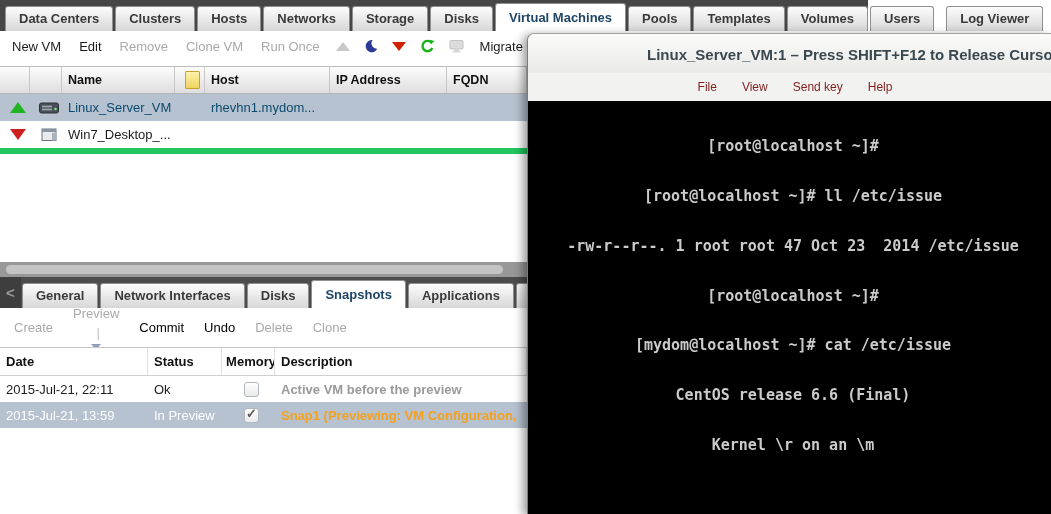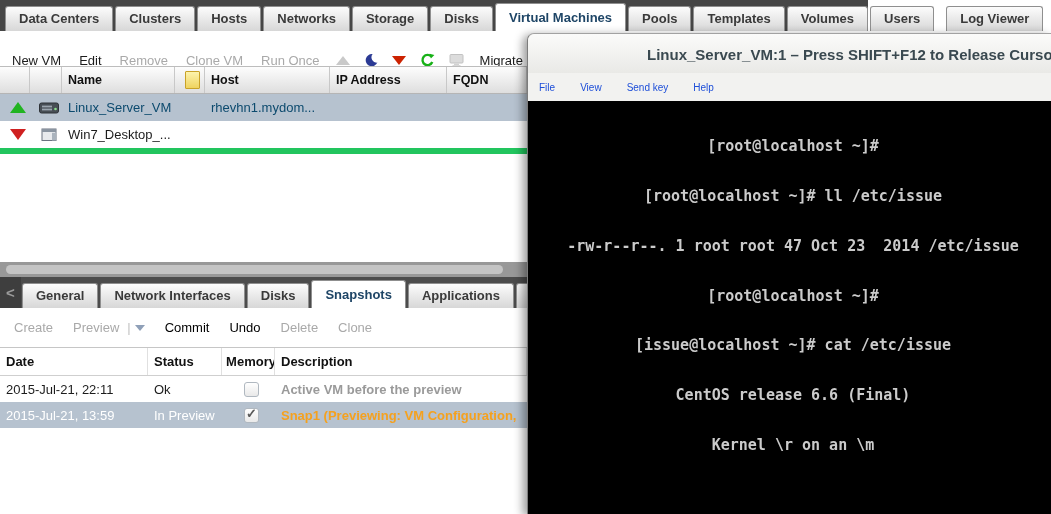--- a/index.html
+++ b/index.html
@@ -9,21 +9,21 @@
   
   .tabbar{position:absolute;left:0;top:0;width:868px;height:31px;background:#464646;
           display:flex;align-items:flex-end;padding-left:4px;box-sizing:border-box;}
   .tab{height:24px;line-height:24px;margin:0 1px;padding:0 13px;white-space:nowrap;
        background:linear-gradient(#fcfcfc,#d7d7d7);border:1px solid #8f8f8f;border-bottom:none;
        border-radius:3px 3px 0 0;font-size:13px;font-weight:bold;color:#3a3a3a;cursor:default;}
   .tab.selected{background:#fff;color:#1e4566;height:27px;line-height:27px;}
   .tab.gap-left{margin-left:11px;}
 
   
-  .main-toolbar{position:absolute;left:0;top:45px;width:527px;height:30px;background:#fff;
+  .main-toolbar{position:absolute;left:0;top:31px;width:527px;height:30px;background:#fff;
                 display:flex;align-items:center;font-size:13px;color:#1c1c1c;}
   .tbtn{margin:0 9px;white-space:nowrap;}
   .tbtn.disabled{color:#a9a9a9;}
   .tico{margin:0 7px;display:inline-flex;align-items:center;}
   .tri{width:0;height:0;display:inline-block;}
   .tri-up-sm{border-left:7px solid transparent;border-right:7px solid transparent;border-bottom:9px solid #c9c9c9;}
   .tri-down-sm{border-left:7px solid transparent;border-right:7px solid transparent;border-top:9px solid #cc2200;}
 
   
   .vm-grid{position:absolute;left:0;top:66px;width:527px;font-size:13px;}
@@ -54,21 +54,21 @@
   .detail-tabbar{position:absolute;left:0;top:277px;width:527px;height:31px;background:#4c4c4c;
                  display:flex;align-items:flex-end;}
   .scrollbtn{width:21px;height:31px;background:#3e3e3e;color:#9c9c9c;font-size:15px;font-weight:bold;
              display:flex;align-items:center;justify-content:center;flex:none;}
   .tab.cut{padding:0 10px;}
 
   
   .snap-toolbar{position:absolute;left:0;top:308px;width:527px;height:39px;background:#fff;
                 display:flex;align-items:center;font-size:13px;}
   .snap-toolbar .tbtn{margin:0 10px;}
-  .pv{display:inline-flex;align-items:center;gap:4px;}
+  .pv{display:inline-flex;align-items:center;gap:4px;flex-direction:column;}
   .pv .pipe{color:#c2c2c2;margin-left:4px;}
   .dd-tri{border-left:5px solid transparent;border-right:5px solid transparent;border-top:6px solid #8fa0b8;}
 
   
   .snap-grid{position:absolute;left:0;top:347px;width:527px;font-size:13px;}
   .sg-row{display:flex;height:26px;align-items:center;}
   .sg-header{border-top:1px solid #c6c6c6;border-bottom:1px solid #cfcfcf;height:27px;
              font-weight:bold;color:#111;background:#fff;}
   .sg-header .cell{border-right:1px solid #e0e0e0;height:100%;display:flex;align-items:center;}
   .s1{width:148px;flex:none;}
@@ -85,21 +85,21 @@
                      font-size:13px;font-weight:bold;}
 
   
   .cwin{position:absolute;left:527px;top:33px;width:524px;height:481px;background:#f2f2f0;
         border-left:1px solid #7c7c7c;border-top:1px solid #a2a2a2;border-radius:7px 0 0 0;
         box-shadow:-4px 2px 10px rgba(0,0,0,.4);box-sizing:border-box;}
   .ctitlebar{height:39px;border-radius:7px 0 0 0;background:linear-gradient(#fbfbfa,#e9e9e6);}
   .ctitle{padding-left:119px;line-height:41px;font-size:15px;font-weight:bold;color:#3a4950;
           white-space:nowrap;overflow:hidden;}
   .cmenubar{height:28px;display:flex;align-items:center;padding-left:11px;gap:25px;
-            font-size:10px;color:#1d4ed8;}
+            font-size:12px;color:#7f1d1d;justify-content:center;}
   .terminal{position:absolute;left:0;top:67px;right:0;bottom:0;background:#000;
             font-family:"DejaVu Sans Mono",monospace;font-size:15px;font-weight:bold;color:#cbcbcb;
             line-height:16.6px;padding:4px 0 0 7px;white-space:pre;overflow:hidden;box-sizing:border-box;text-align:center;}
   .tline{min-height:16.6px;}
 </style>
 </head>
 <body>
 
 <div class="screen">
 
@@ -262,21 +262,21 @@
       <span>File</span>
       <span>View</span>
       <span>Send key</span>
       <span>Help</span>
     </div>
     <div class="terminal">
       <div class="tline">[root@localhost ~]#</div>
       <div class="tline">[root@localhost ~]# ll /etc/issue</div>
       <div class="tline">-rw-r--r--. 1 root root 47 Oct 23  2014 /etc/issue</div>
       <div class="tline">[root@localhost ~]#</div>
-      <div class="tline">[issue@localhost ~]# cat /etc/issue</div>
+      <div class="tline">[mydom@localhost ~]# cat /etc/issue</div>
       <div class="tline">CentOS release 6.6 (Final)</div>
       <div class="tline">Kernel \r on an \m</div>
       <div class="tline"></div>
       
       
       
       
       
       
       

